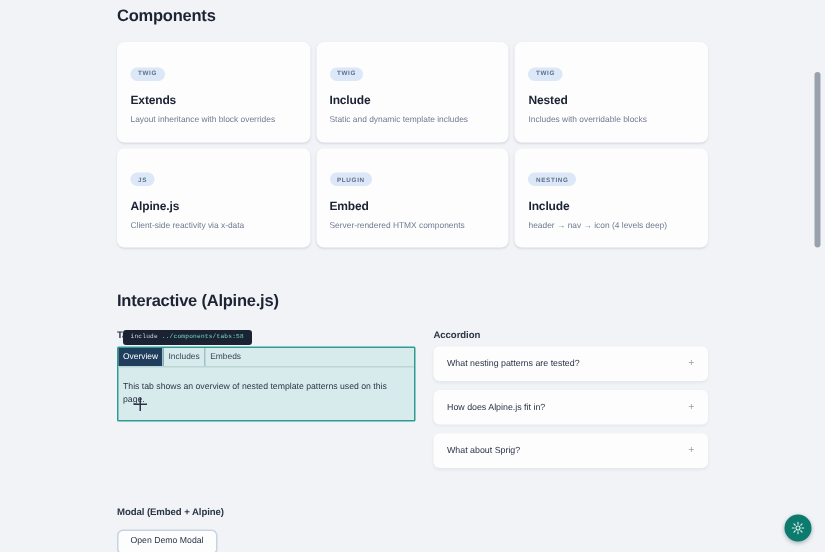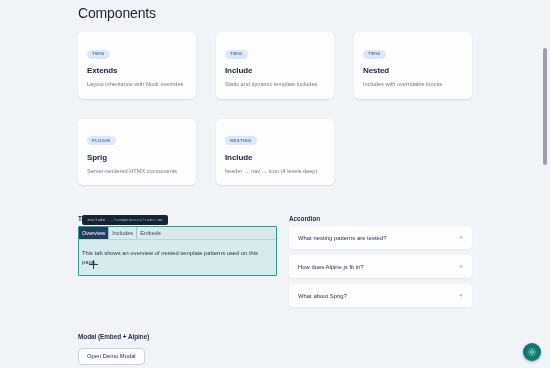--- a/index.html
+++ b/index.html
@@ -22,33 +22,33 @@
     inset: 0;
     overflow: hidden;
   }
 
   .content {
     padding: 0 78px 0 78px;
   }
 
   
   .section-title {
-    font-size: 14px;
-    font-weight: normal;
+    font-size: 11px;
+    font-weight: bold;
     color: #1c2333;
     letter-spacing: -0.15px;
   }
 
   #components-title { padding-top: 5px; }
 
   
   .card-grid {
     display: grid;
     grid-template-columns: repeat(3, 1fr);
-    gap: 20px;
+    gap: 4px;
     margin-top: 11px;
   }
 
   .card {
     background: #fdfdfe;
     border-radius: 5px;
     padding: 9px 9px 10px 9px;
     box-shadow: 0 1px 2px rgba(20,30,60,0.07), 0 1px 1px rgba(20,30,60,0.04);
     min-height: 58px;
   }
@@ -269,36 +269,42 @@
         <div class="card-title">Include</div>
         <div class="card-desc">Static and dynamic template includes</div>
       </div>
 
       <div class="card">
         <span class="badge">TWIG</span>
         <div class="card-title">Nested</div>
         <div class="card-desc">Includes with overridable blocks</div>
       </div>
 
+      <div class="card">
+        <span class="badge">JS</span>
+        <div class="card-title">Alpine.js</div>
+        <div class="card-desc">Client-side reactivity via x-data</div>
+      </div>
 
       <div class="card">
         <span class="badge">PLUGIN</span>
-        <div class="card-title">Sprig</div>
+        <div class="card-title">Embed</div>
         <div class="card-desc">Server-rendered HTMX components</div>
       </div>
 
       <div class="card">
         <span class="badge">NESTING</span>
         <div class="card-title">Include</div>
         <div class="card-desc">header → nav → icon (4 levels deep)</div>
       </div>
 
     </div>
 
     <div id="interactive-section">
+      <h2 class="section-title">Interactive (Alpine.js)</h2>
 
       <div class="interactive-grid">
 
         <div>
           <div class="sub-label">Tabs</div>
 
           <div class="tabs-wrap">
 
             <div class="inspect-tip">
               <span class="tip-kw">include</span>

